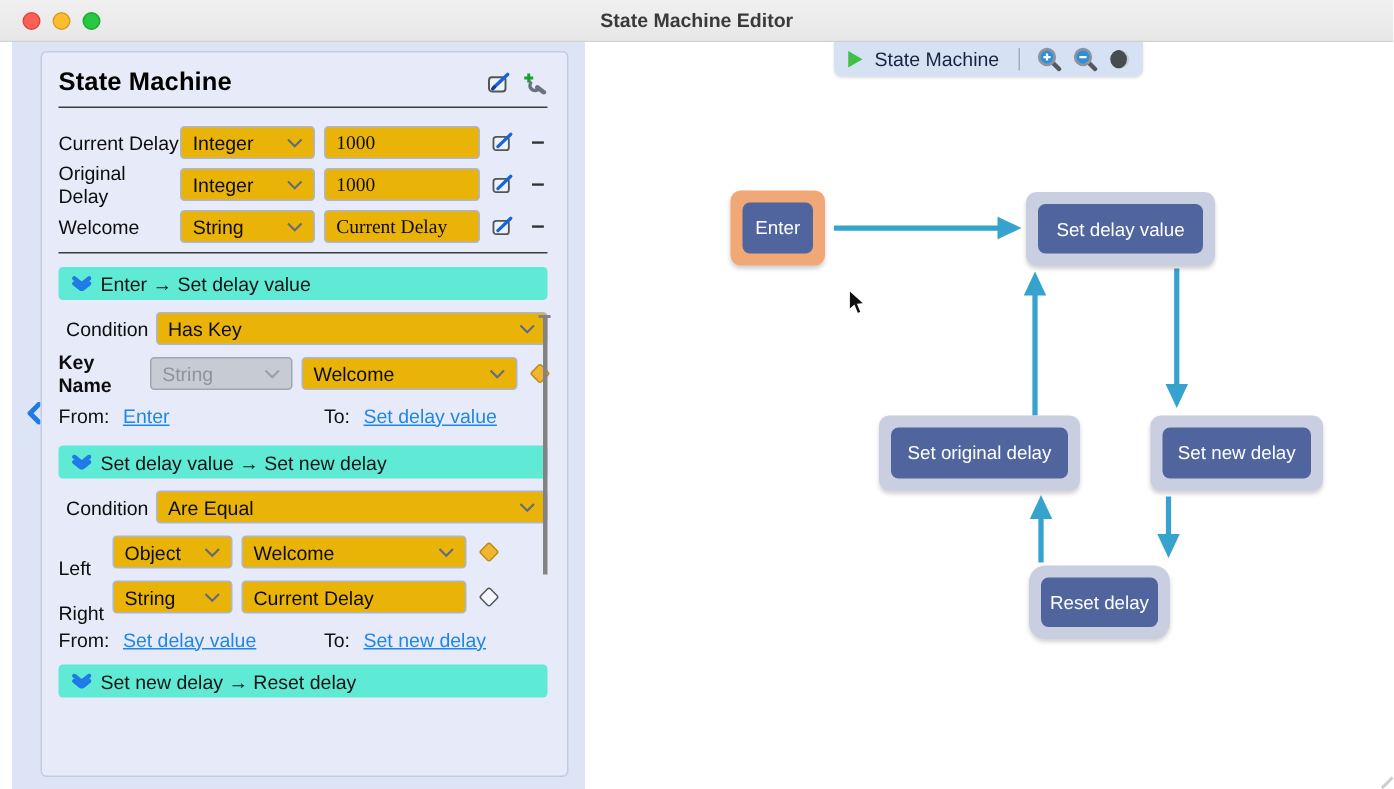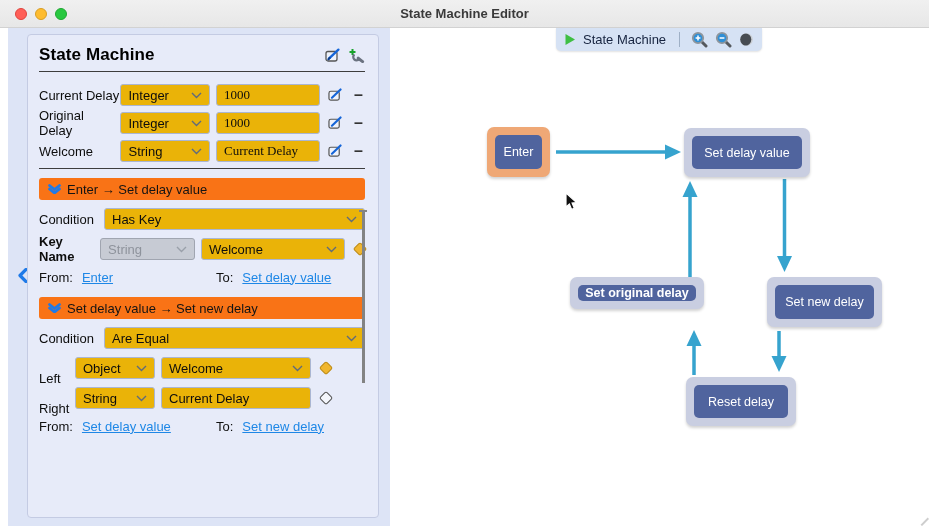--- a/index.html
+++ b/index.html
@@ -59,29 +59,29 @@
   .sel-type { width:91px; }
   .inp-val  { width:104px; margin-left:6px;font-family:Liberation Serif, serif; }
   .icon-btn { margin-left:8px; cursor:pointer; display:inline-flex; align-items:center; }
   .minus-btn {
     margin-left:9px; background:none; border:none; font-size:16px; font-weight:bold;
     color:#333; cursor:pointer; line-height:14px; padding:0 2px;
   }
 
   .trans-heading { margin-top:36px; }
   .thead-bar {
-    height:22px; background:#f97316; border-radius:3px; margin-top:9px;
+    height:22px; background:#5eead4; border-radius:3px; margin-top:9px;
     display:flex; align-items:center; padding-left:9px; cursor:pointer;
   }
   .thead-bar.gap2 { margin-top:12px; }
   .thead-bar .dchev { margin-right:6px; display:inline-flex; }
   .thead-txt { font-size:13px; color:#141414; }
 
   .cond-row  { margin-top:8px; }
-  .cond-lbl  { width:65px; }
+  .cond-lbl  { width:65px;text-align:center; }
   .cond-sel  { flex:1; }
   .key-lbl   { width:62px;font-weight:bold; }
   .key-type  { width:96px; }
   .key-val   { width:146px; margin-left:6px; }
   .lr-lbl    { width:36px;margin-top:20px; }
   .lr-type   { width:80px; }
   .lr-val    { width:150px; margin-left:6px; }
 
   .diamond {
     width:10px; height:10px; transform:rotate(45deg); border-radius:2px; margin-left:10px; flex:none;
@@ -320,20 +320,29 @@
       <span class="ft-group ft-from">
         <span class="ft-lbl">From:</span>
         <a class="link">Set delay value</a>
       </span>
       <span class="ft-group">
         <span class="ft-lbl">To:</span>
         <a class="link">Set new delay</a>
       </span>
     </div>
 
+    <div class="thead-bar">
+      <span class="dchev">
+        <svg width="13" height="10" viewBox="0 0 13 10">
+            <path d="M1.5 1.5 L6.5 5.5 L11.5 1.5" fill="none" stroke="#1f7ae8" stroke-width="2.8" stroke-linecap="round" stroke-linejoin="round"></path>
+            <path d="M1.5 5 L6.5 9 L11.5 5" fill="none" stroke="#1f7ae8" stroke-width="2.8" stroke-linecap="round" stroke-linejoin="round"></path>
+          </svg>
+      </span>
+      <span class="thead-txt">Set new delay → Reset delay</span>
+    </div>
   </div>
 
   <div class="scroll-cap"></div>
   <div class="scroll-thumb"></div>
 </div>
 
 <div class="canvas">
 
   <svg class="arrows" width="539" height="498" viewBox="0 0 539 498">
     <g stroke="#36a3ce" stroke-width="3.5" fill="#36a3ce">
@@ -385,27 +394,27 @@
       </svg>
     </span>
   </div>
 
   <div class="node-frame selected" style="left:97px; top:99px; width:63px; height:50px;">
     <div class="node-core">Enter</div>
   </div>
   <div class="node-frame" style="left:294px; top:100px; width:126px; height:49px;">
     <div class="node-core">Set delay value</div>
   </div>
-  <div class="node-frame" style="left:180px; top:249px; width:134px; height:32px;font-weight:bold;">
+  <div class="node-frame" style="left:196px; top:249px; width:134px; height:50px;">
     <div class="node-core">Set original delay</div>
   </div>
   <div class="node-frame" style="left:377px; top:249px; width:115px; height:50px;">
     <div class="node-core">Set new delay</div>
   </div>
-  <div class="node-frame" style="left:296px; top:349px; width:110px; height:49px;">
+  <div class="node-frame" style="left:296px; top:349px; width:94px; height:49px;border-radius:11px;">
     <div class="node-core">Reset delay</div>
   </div>
 
   <svg class="cursor" width="14" height="20" viewBox="0 0 14 20">
     <path d="M2 1 L2 15 L5.4 12 L7.6 17.4 L10.3 16.2 L8.1 11 L12.6 10.6 Z" fill="#111" stroke="#fff" stroke-width="1.2"></path>
   </svg>
 </div>
 
 <div class="resize-grip"></div>
 

